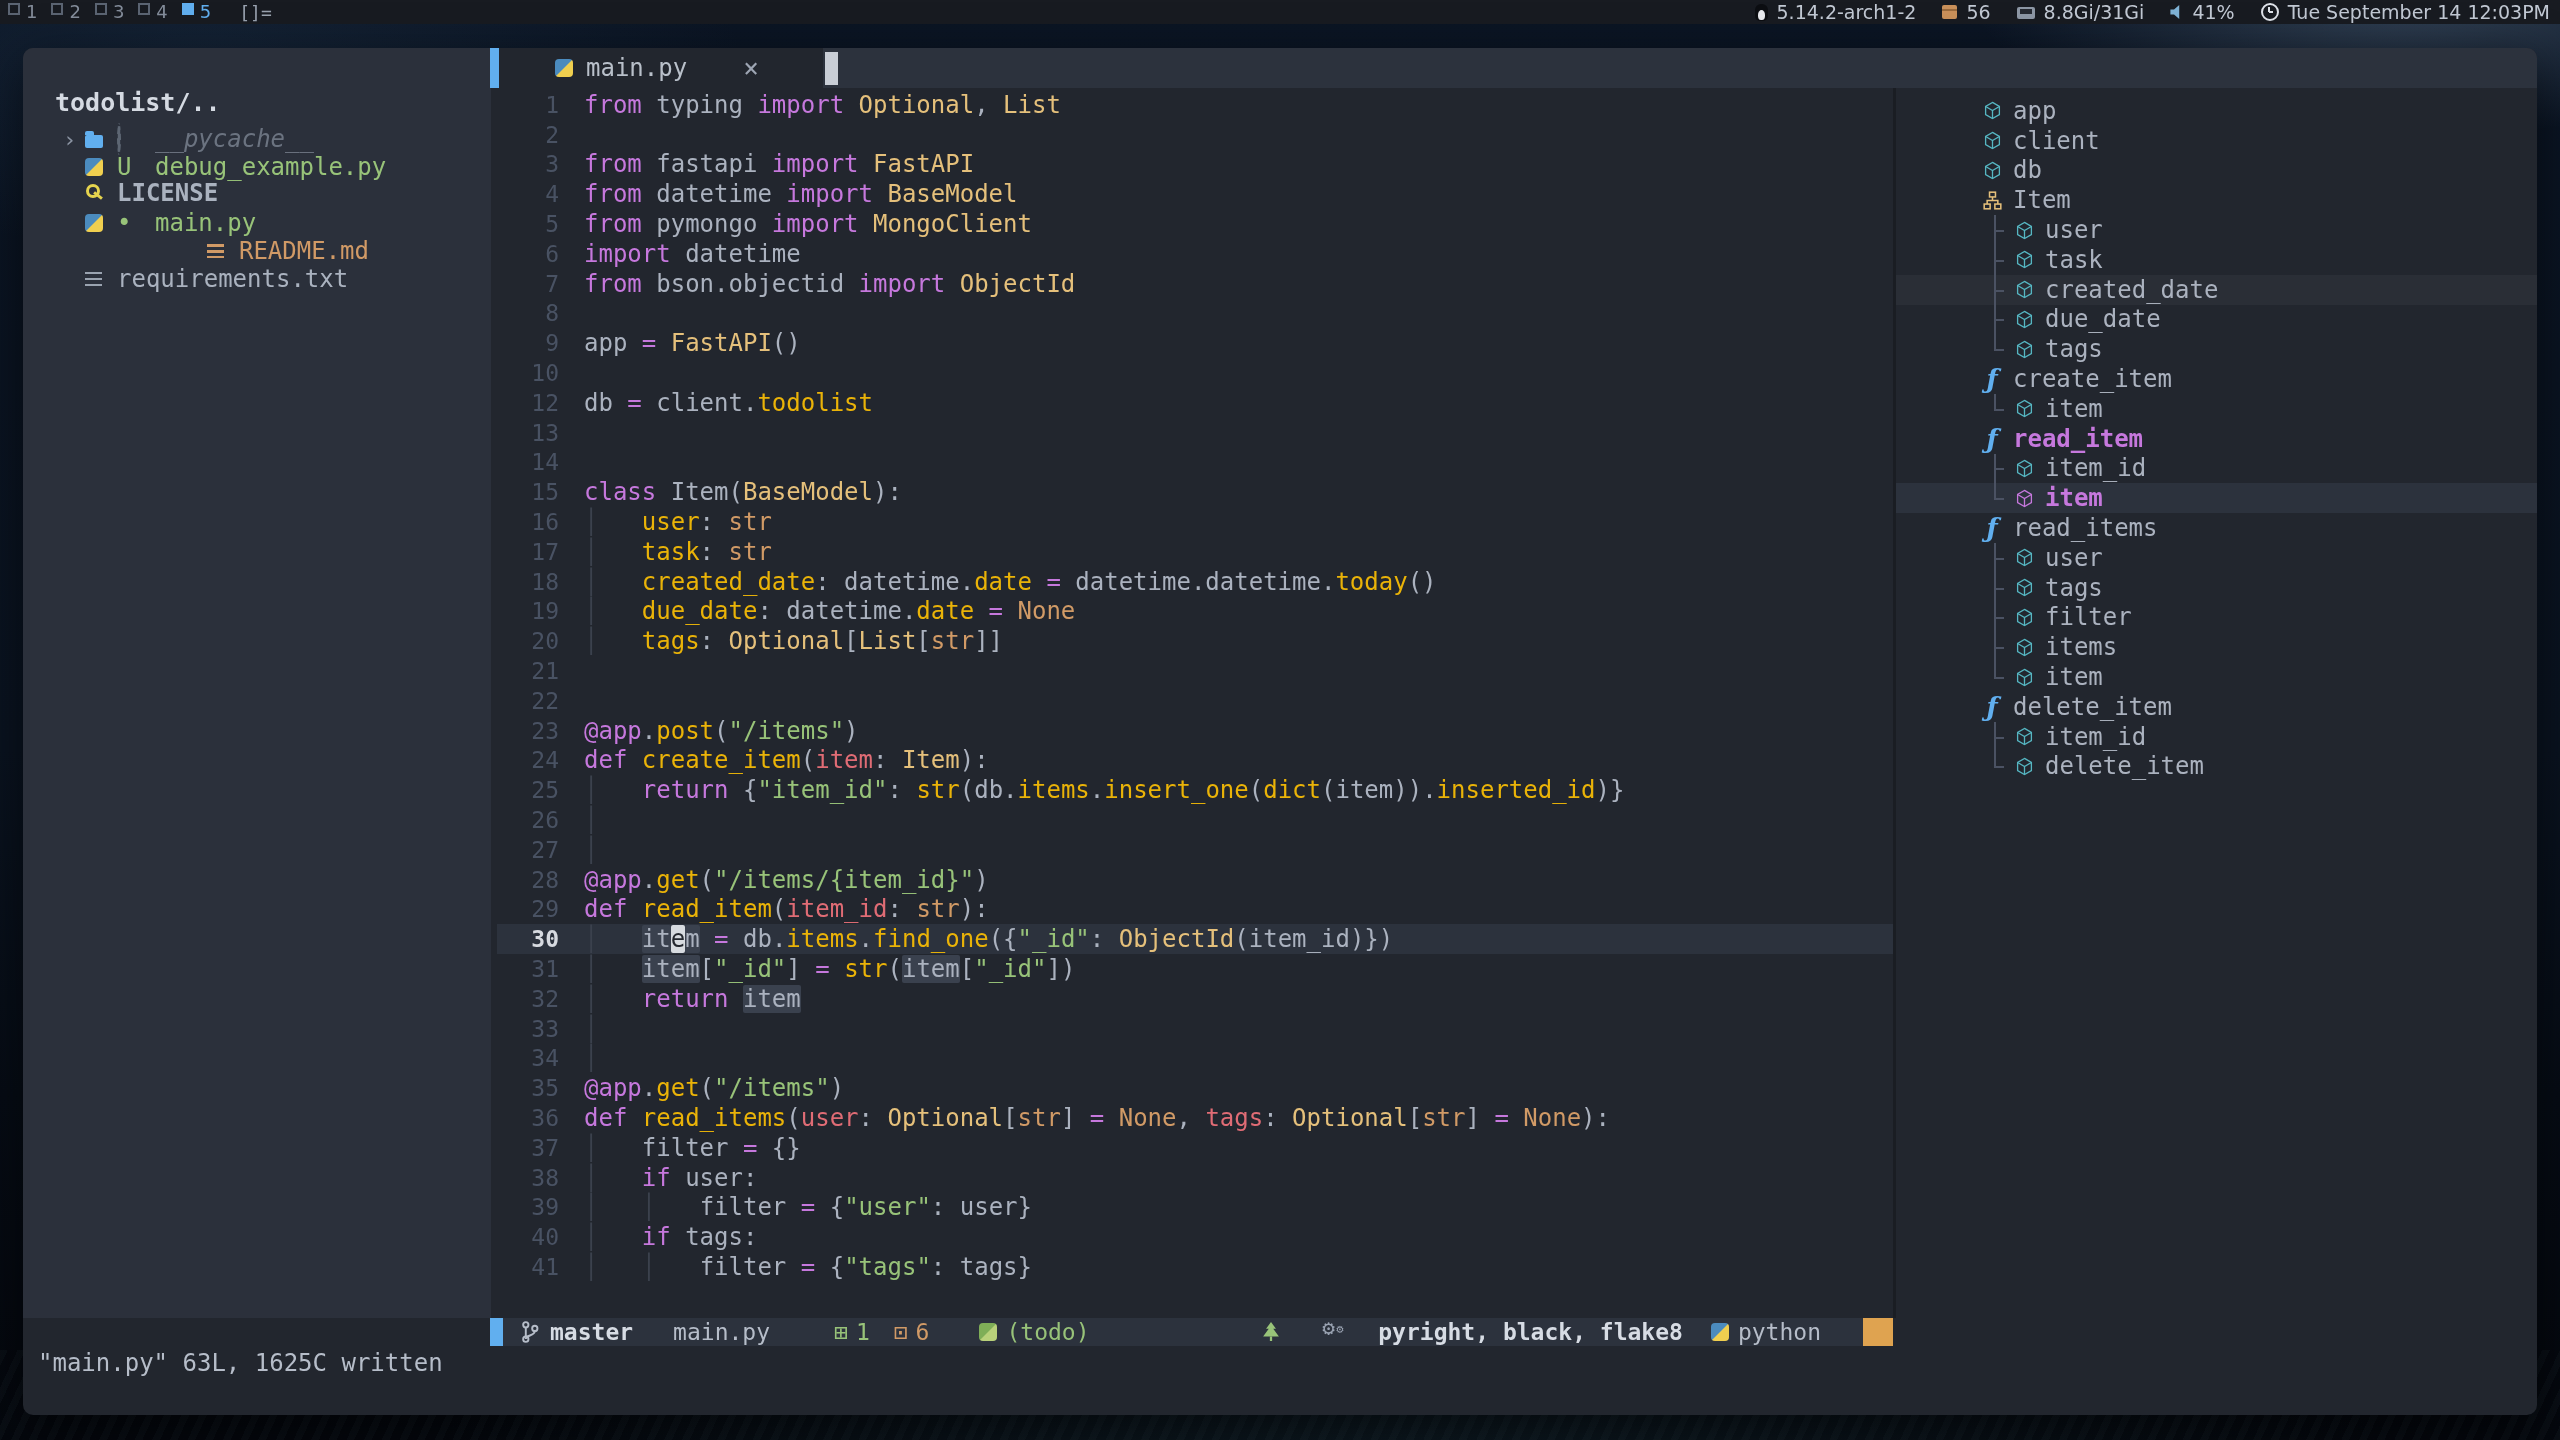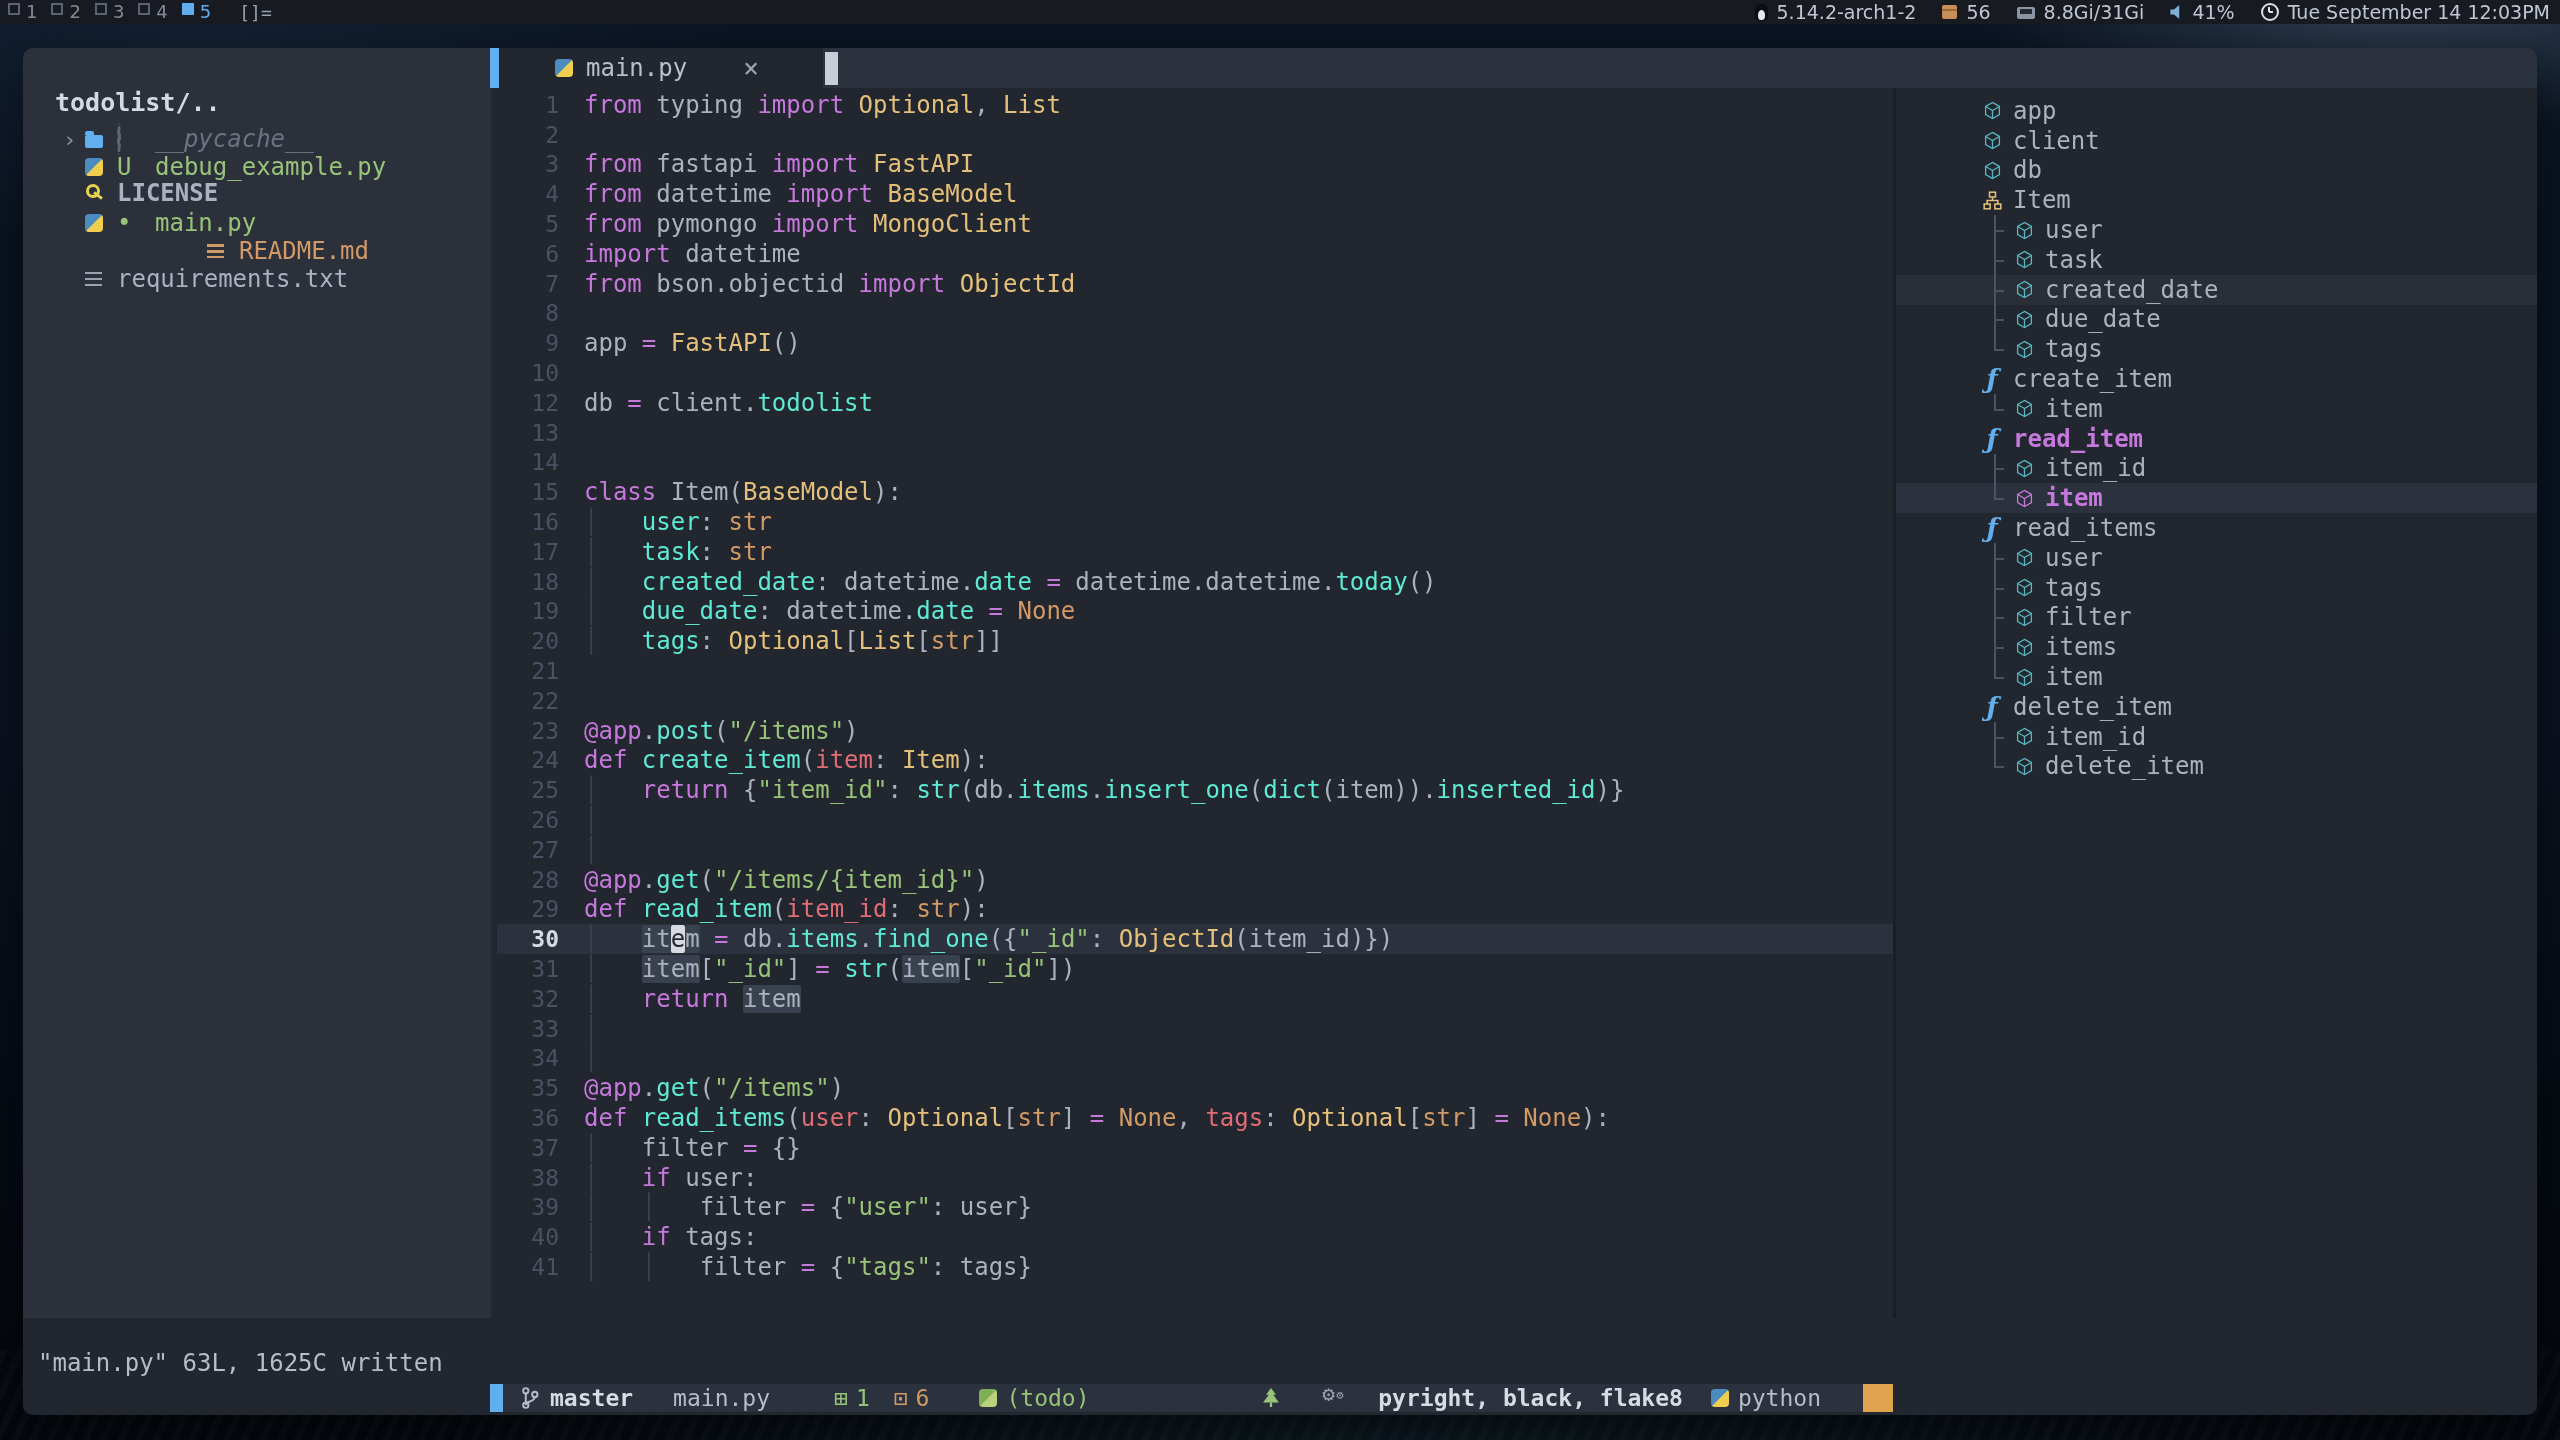--- a/index.html
+++ b/index.html
@@ -71,21 +71,21 @@
   
   .editor{position:absolute;left:474px;top:40px;width:1396px;height:1230px;background:#22262e;padding-top:2px;box-sizing:border-box;}
   .eline{display:flex;height:29.8px;align-items:center;font-size:24px;}
   .eline.cursorline{background:#2c323d;}
   .lnum{width:62px;text-align:right;margin-right:25px;color:#495263;font-size:23px;flex:none;}
   .eline.cursorline .lnum{color:#d7dae0;font-weight:bold;}
   .code{white-space:pre;color:#abb2bf;}
   .c-kw{color:#c678dd;}
   .c-kwb{color:#c678dd;font-weight:normal;}
   .c-op{color:#c678dd;}
-  .c-fn{color:#5eead4;}
+  .c-fn{color:#eab308;}
   .c-cls{color:#e5c07b;}
   .c-num{color:#d19a66;}
   .c-str{color:#98c379;}
   .c-param{color:#e06c75;}
   .c-txt{color:#abb2bf;}
   .c-g{color:#3b414d;}
   .c-whl{background:#3a414e;border-radius:2px;}
   .c-cur{background:#d7dbe0;color:#23272e;border-radius:2px;}
   
   .tag-sep{position:absolute;left:1870px;top:40px;width:3px;height:1230px;background:#1a1d23;}
@@ -97,21 +97,21 @@
   .tag-row.hl-row{background:#2c323d;}
   .tag-label{margin-left:11px;}
   .tag-row.accent .tag-label{color:#c678dd;font-weight:bold;}
   .conn{position:relative;width:28px;height:29.8px;flex:none;}
   .conn::before{content:"";position:absolute;left:8px;top:0;bottom:0;width:2px;background:#4b5263;}
   .conn.last::before{bottom:50%;}
   .conn::after{content:"";position:absolute;left:8px;top:50%;width:10px;height:2px;background:#4b5263;}
   .ticon{width:20px;height:20px;display:flex;align-items:center;justify-content:center;flex:none;}
   .ficon{color:#61afef;font-style:italic;font-weight:bold;font-size:26px;font-family:"DejaVu Serif",serif;}
   
-  .statusline{position:absolute;left:0;top:1336px;width:2514px;height:28px;background:#22262e;}
+  .statusline{position:absolute;left:0;top:1270px;width:2514px;height:28px;background:#22262e;}
   .sl-strip{position:absolute;left:467px;top:0;width:1403px;height:28px;background:#2c323d;display:flex;align-items:center;color:#b6bdc9;font-size:23px;padding-left:30px;box-sizing:border-box;}
   .sl-bar{position:absolute;left:467px;top:0;width:13px;height:28px;background:#61afef;z-index:2;}
   .sl-block{position:absolute;right:644px;top:0;width:30px;height:28px;background:#dfa350;}
   .sl-bold{font-weight:bold;color:#d7dce4;}
   .sl-item{display:flex;align-items:center;}
   .glyph-add{color:#98c379;font-size:23px;}
   .glyph-warn{color:#d19a66;font-size:23px;}
   .py-badge{width:18px;height:18px;border-radius:4px;background:linear-gradient(135deg,#4b8bbe 49%,#f0cf4f 51%);display:inline-block;}
   .py-badge.green{background:linear-gradient(135deg,#7fae57 49%,#b9d17a 51%);}
   .gears{position:relative;width:26px;height:26px;color:#9aa3b2;}

